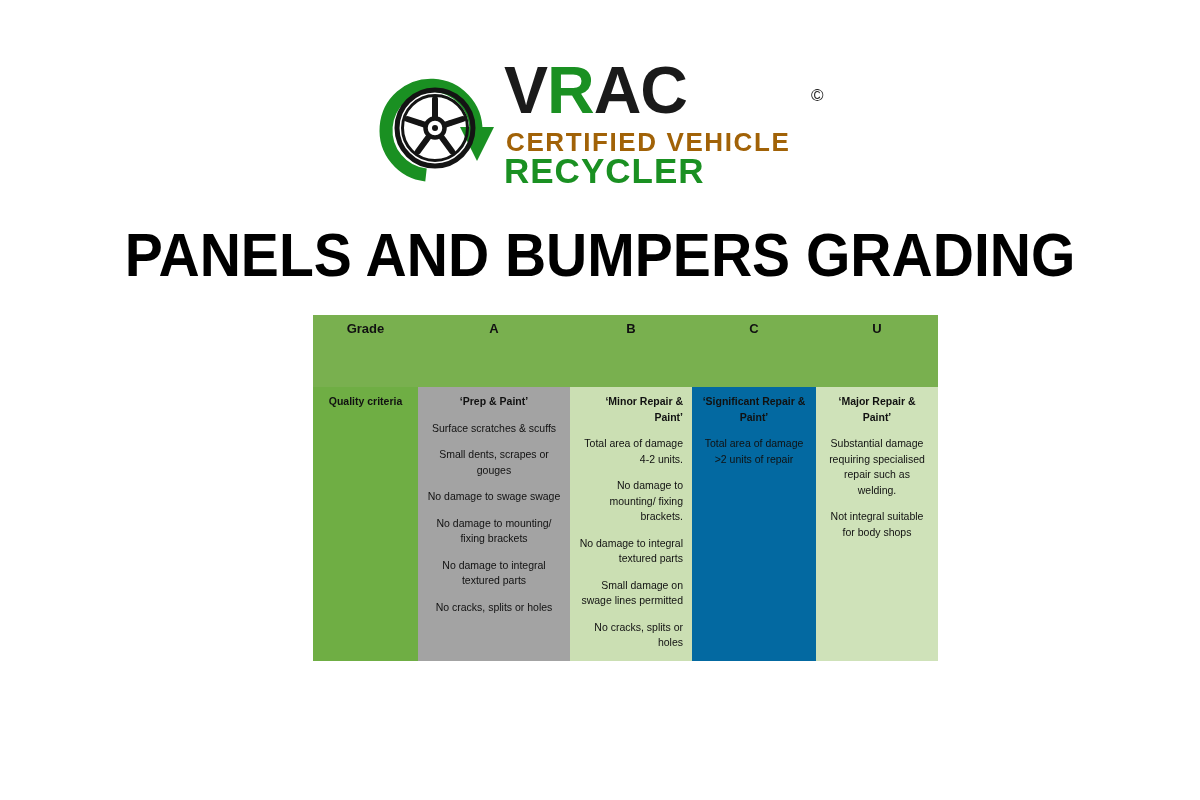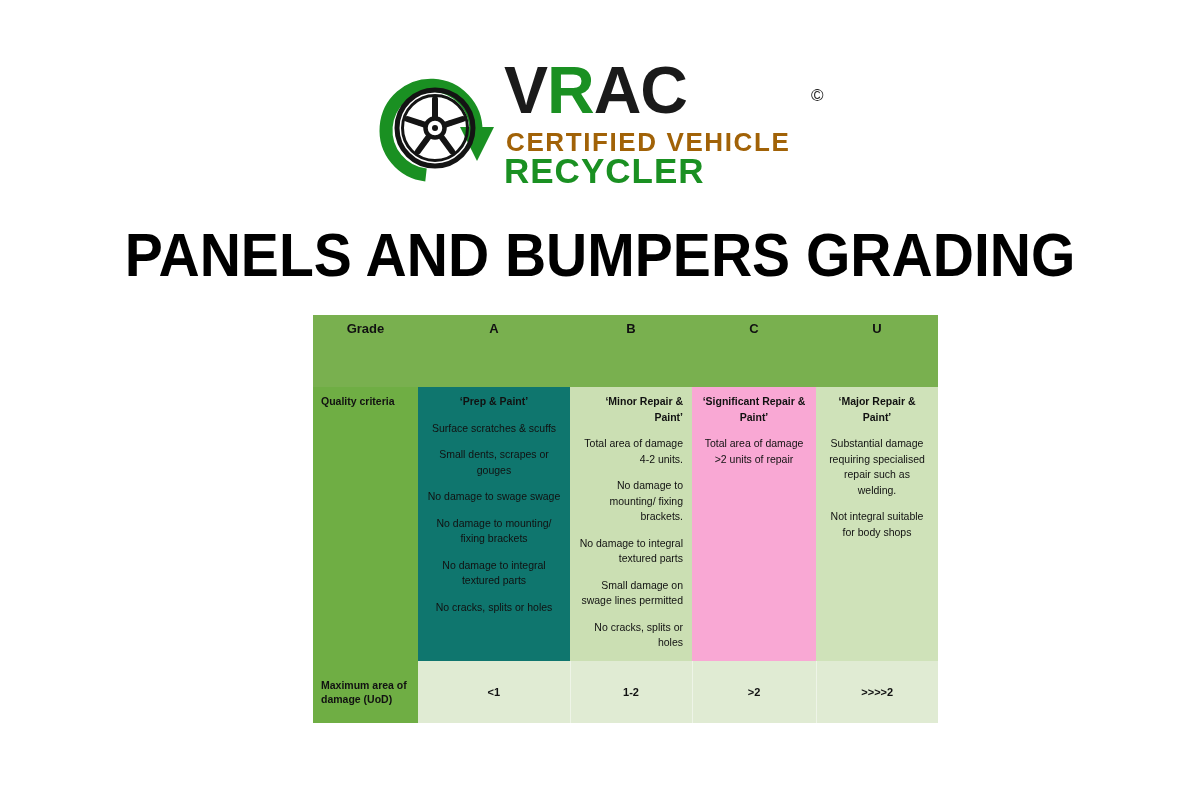--- a/index.html
+++ b/index.html
@@ -105,42 +105,43 @@
     color:#111;
     border-right:1px solid #9ec47e;
     padding-top:6px !important;
     box-sizing:border-box;
   }
   .hdr:last-child{border-right:0;}
   .hdr .lbl{display:block;}
 
   .rowlabel{
     background:#6fae44;
+    text-align:center;
     font-size:10.5px;
     font-weight:bold;
     color:#111;
     padding:7px 8px 0 8px !important;
     line-height:14px;
     box-sizing:border-box;
   }
 
   .cell{
     background:#cfe0bb;
     text-align:center;
     font-size:10.5px;
     color:#111;
     line-height:15.5px;
     padding:7px 9px 10px 9px !important;
     border-right:1px solid #e3eed6;
     box-sizing:border-box;
   }
   .cell:last-child{border-right:0;}
-  .cell.shade-a{background:#0f766e;}
+  .cell.shade-a{background:#a3a3a3;}
   .cell.shade-b{background:#cbdfb3;text-align:right;}
-  .cell.shade-c{background:#f9a8d4;}
+  .cell.shade-c{background:#0369a1;}
   .cell.shade-u{background:#cfe2b9;}
 
   .cell .heading{
     display:block;
     font-weight:bold;
     margin-bottom:11px;
   }
   .cell .line{
     display:block;
     margin-bottom:11px;
@@ -258,21 +259,14 @@
         <span class="line">Total area of damage &gt;2 units of repair</span>
       </td>
 
       <td class="cell shade-u">
         <span class="heading">‘Major Repair &amp; Paint’</span>
         <span class="line">Substantial damage requiring specialised repair such as welding.</span>
         <span class="line">Not integral suitable for body shops</span>
       </td>
     </tr>
 
-    <tr class="maxrow">
-      <td class="rowlabel">Maximum area of damage (UoD)</td>
-      <td class="valcell">&lt;1</td>
-      <td class="valcell">1-2</td>
-      <td class="valcell">&gt;2</td>
-      <td class="valcell">&gt;&gt;&gt;&gt;2</td>
-    </tr>
   </tbody>
 </table>
 
 </body></html>

